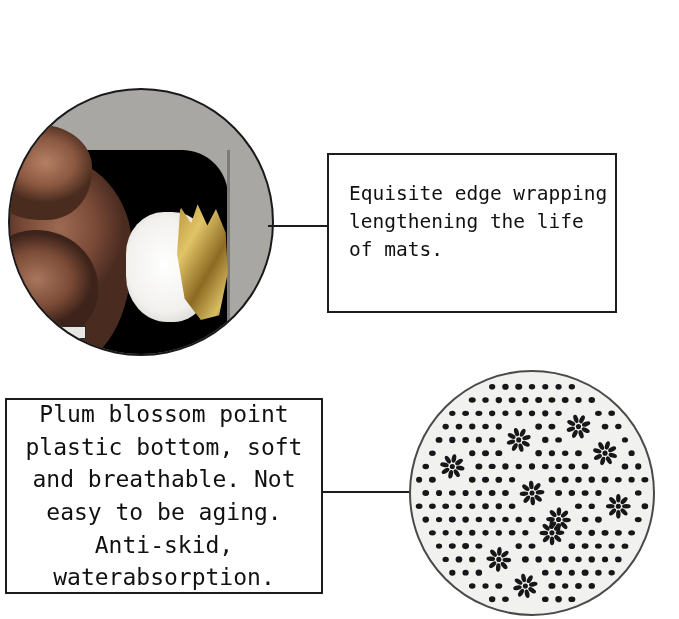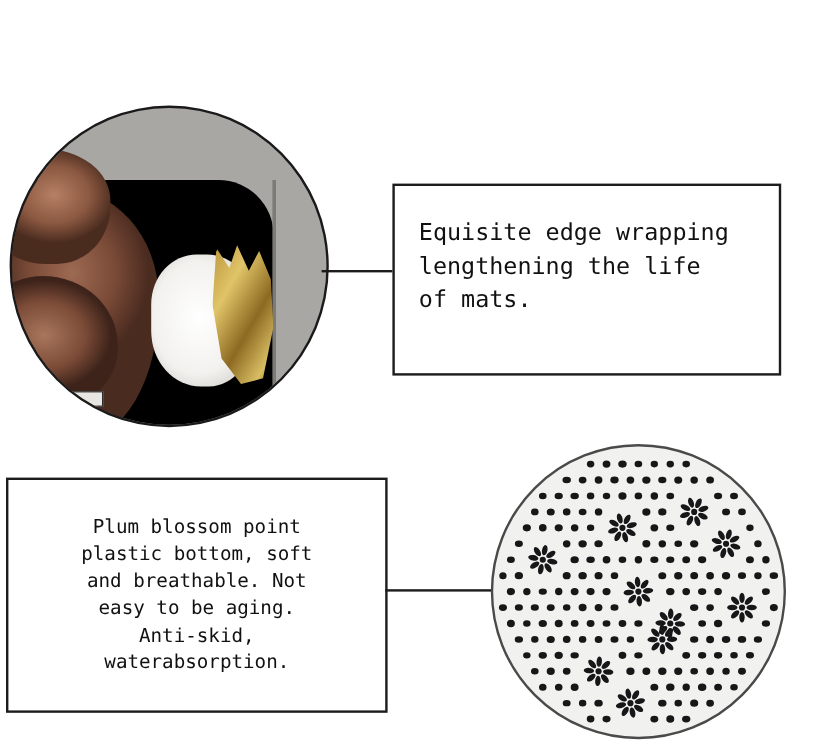--- a/index.html
+++ b/index.html
@@ -159,41 +159,41 @@
     position: absolute;
     background: #ffffff;
     border: 2px solid #1c1c1c;
     box-sizing: border-box;
     display: flex;
     align-items: center;
   }
   #callout-top {
     left: 327px;
     top: 153px;
-    width: 324px;
+    width: 290px;
     height: 160px;
     padding: 0 0 22px 20px;
   }
   #callout-bottom {
     left: 5px;
     top: 398px;
     width: 318px;
     height: 196px;
     padding: 0 8px 0 8px;
     justify-content: center;
   }
   .callout-text {
     font-family: "DejaVu Sans Mono", monospace;
     font-size: 19.5px;
     line-height: 1.44;
     color: #111111;
     white-space: pre-line;
   }
   #callout-top .callout-text { text-align: left; }
-  #callout-bottom .callout-text { text-align: center; font-size: 16px; line-height: 1.42; }
+  #callout-bottom .callout-text { text-align: center; font-size: 23px; line-height: 1.42; }
 
   
   .connector {
     position: absolute;
     background: #1c1c1c;
     height: 2px;
   }
   #connector-top {
     left: 268px;
     top: 225px;

